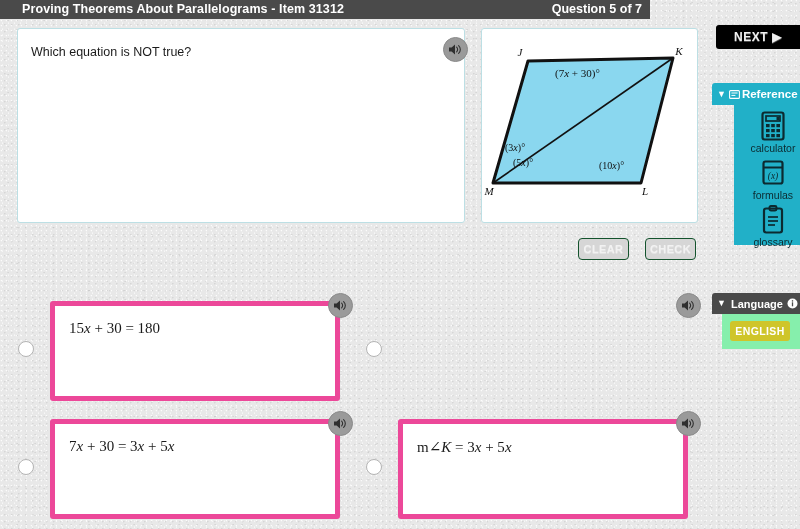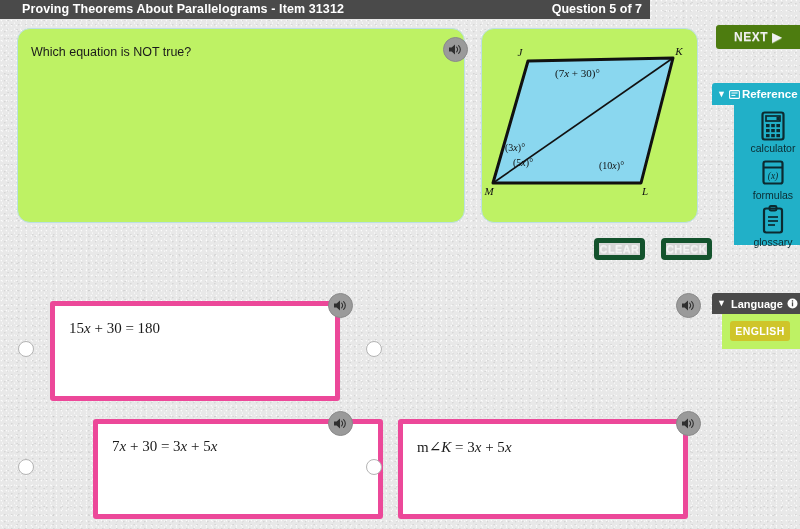--- a/index.html
+++ b/index.html
@@ -61,23 +61,23 @@
   
   #content {
     position: absolute;
     top: 19px; left: 0;
     width: 800px; height: 510px;
     z-index: 5;
   }
 
   
   .card {
-    background: #bef264;
+    background: #ffffff;
     border: 1px solid #bcdfe4;
-    border-radius: 13px;
+    border-radius: 3px;
     position: absolute;
   }
   #prompt-card {
     left: 17px; top: 9px;
     width: 448px; height: 195px;
   }
   #prompt-text {
     position: absolute;
     left: 13px; top: 16px;
     font-size: 12.5px;
@@ -109,30 +109,29 @@
   #speaker-opt-1 { left: 676px; top: 274px; }
   #speaker-opt-2 { left: 328px; top: 392px; }
   #speaker-opt-3 { left: 676px; top: 392px; }
 
   
   .action-btn {
     position: absolute;
     width: 51px; height: 22px;
     border-radius: 4px;
     background: #d6d6d6;
-    border: 5px solid #14532d;
+    border: 1px solid #14532d;
     color: #f2f2f2;
     font-size: 11px;
     font-weight: bold;
     letter-spacing: 0.4px;
     display: flex;
     align-items: center;
     justify-content: center;
     text-shadow: 0 1px 0 rgba(255,255,255,0.35);
-    margin-left: 16px;
   }
   #clear-button { left: 578px; top: 219px; }
   #check-button { left: 645px; top: 219px; }
   .option-radio {
     position: absolute;
     width: 16px; height: 16px;
     border-radius: 50%;
     background: #ffffff;
     border: 1px solid #b4b4b4;
   }
@@ -152,37 +151,37 @@
     color: #1a1a1a;
     white-space: nowrap;
   }
   .option-text i { font-style: italic; }
 
   #opt-0-radio { left: 18px; top: 322px; }
   #opt-0-box  { left: 50px; top: 282px; }
   #opt-1-radio { left: 366px; top: 322px; }
   #opt-1-box  { left: 398px; top: 282px; }
   #opt-2-radio { left: 18px; top: 440px; }
-  #opt-2-box  { left: 50px; top: 400px; margin-left: 43px; }
+  #opt-2-box  { left: 50px; top: 400px; }
   #opt-3-radio { left: 366px; top: 440px; }
   #opt-3-box  { left: 398px; top: 400px; }
 
   
   #sidebar {
     position: absolute;
     left: 706px; top: 19px;
     width: 94px; height: 510px;
     z-index: 10;
   }
 
   #next-button {
     position: absolute;
     left: 10px; top: 6px;
     width: 84px; height: 24px;
-    background: #4d7c0f;
+    background: #000000;
     border-radius: 3px 0 0 3px;
     color: #f0f0f0;
     font-size: 12px;
     font-weight: bold;
     letter-spacing: 0.6px;
     display: flex;
     align-items: center;
     justify-content: center;
     gap: 4px;
     text-shadow: 0 1px 0 rgba(255,255,255,0.3);
@@ -247,21 +246,21 @@
     margin-left: 5px;
     margin-right: 5px;
     font-size: 9px;
     line-height: 1;
   }
   #language-info-icon { margin-left: 4px; display: flex; align-items: center; }
   #language-panel {
     position: absolute;
     left: 16px; top: 295px;
     width: 78px; height: 35px;
-    background: #bef264;
+    background: #86efac;
     text-align: right;
   }
   #language-english-button {
     position: absolute;
     left: 8px; top: 7px;
     width: 60px; height: 20px;
     background: #cfc52a;
     border-radius: 3px;
     color: #ffffff;
     font-size: 10.5px;

